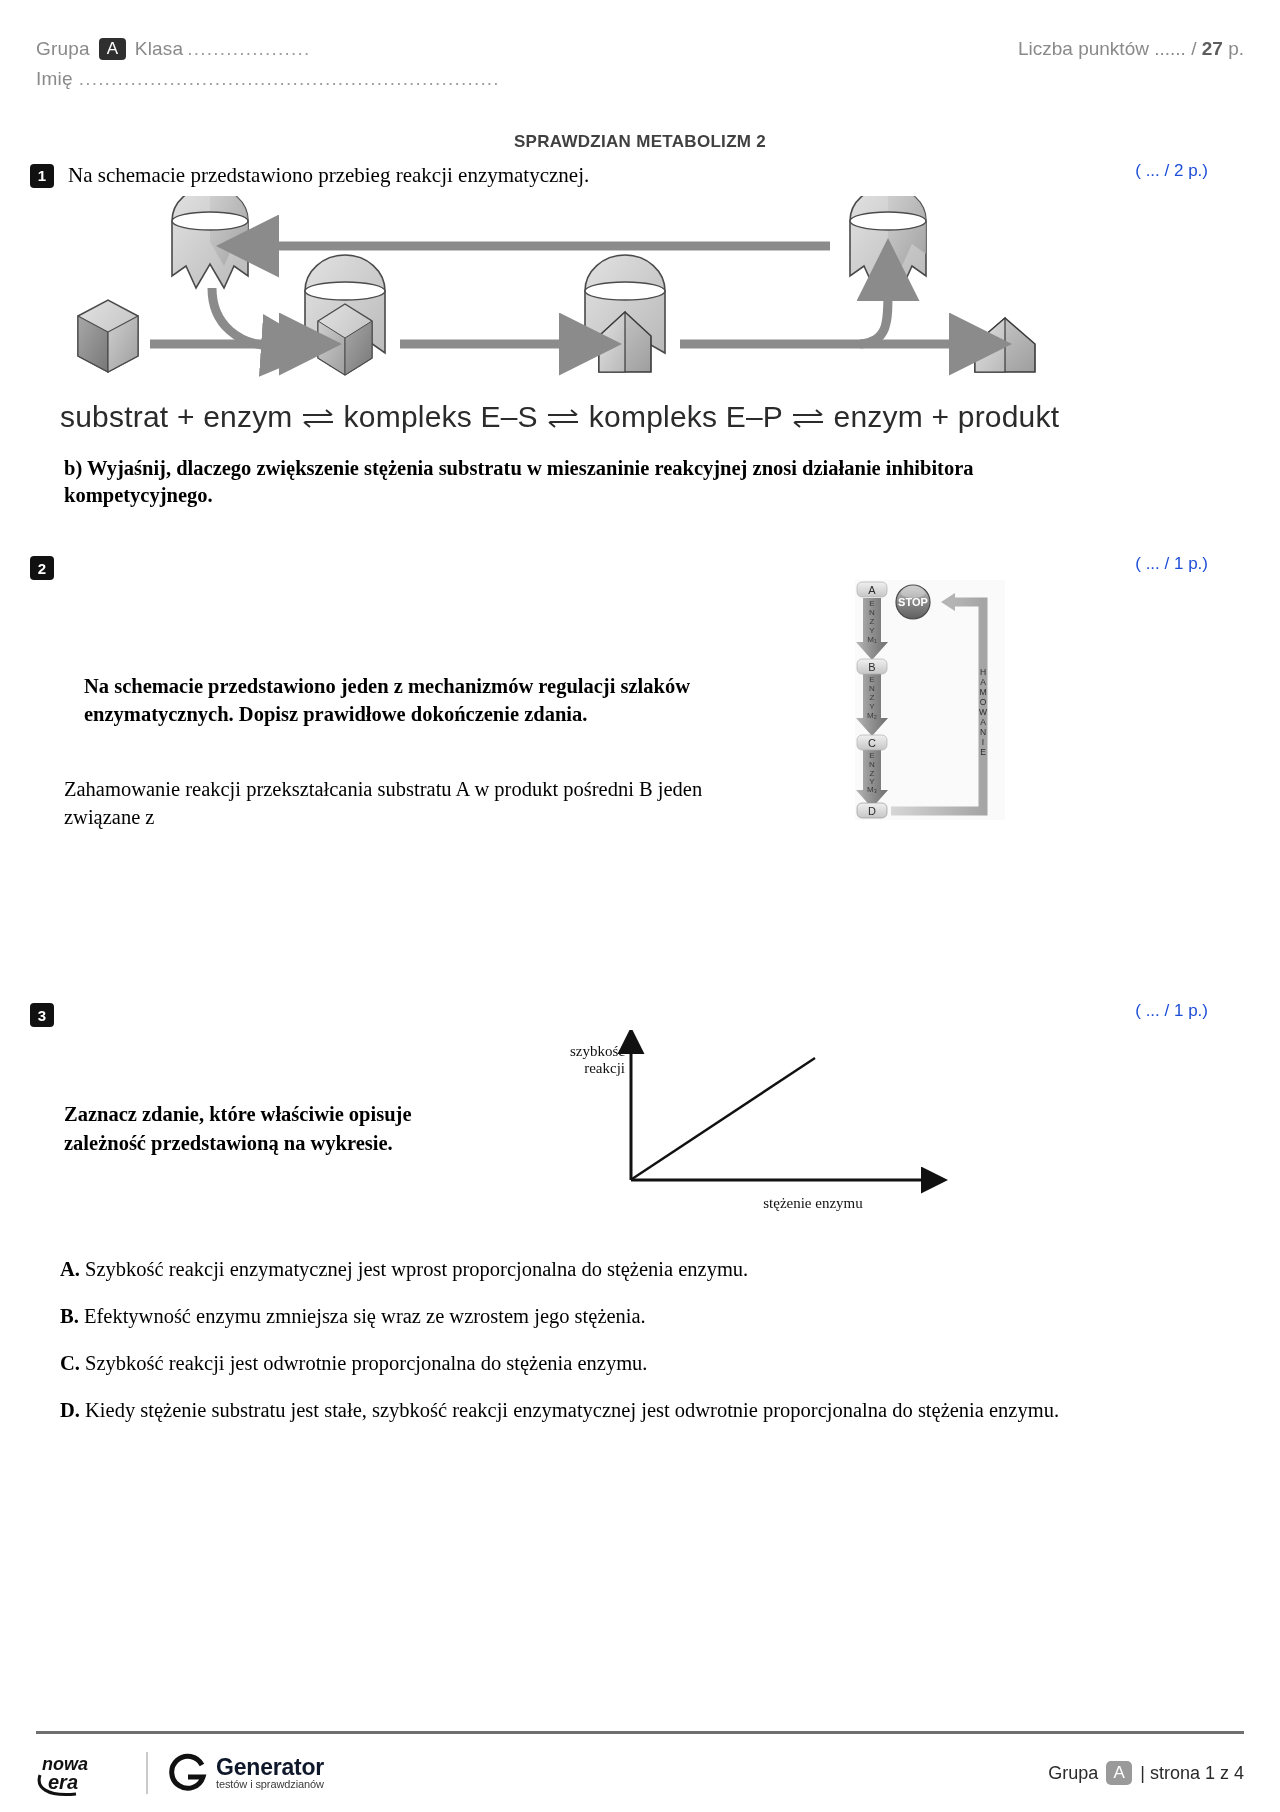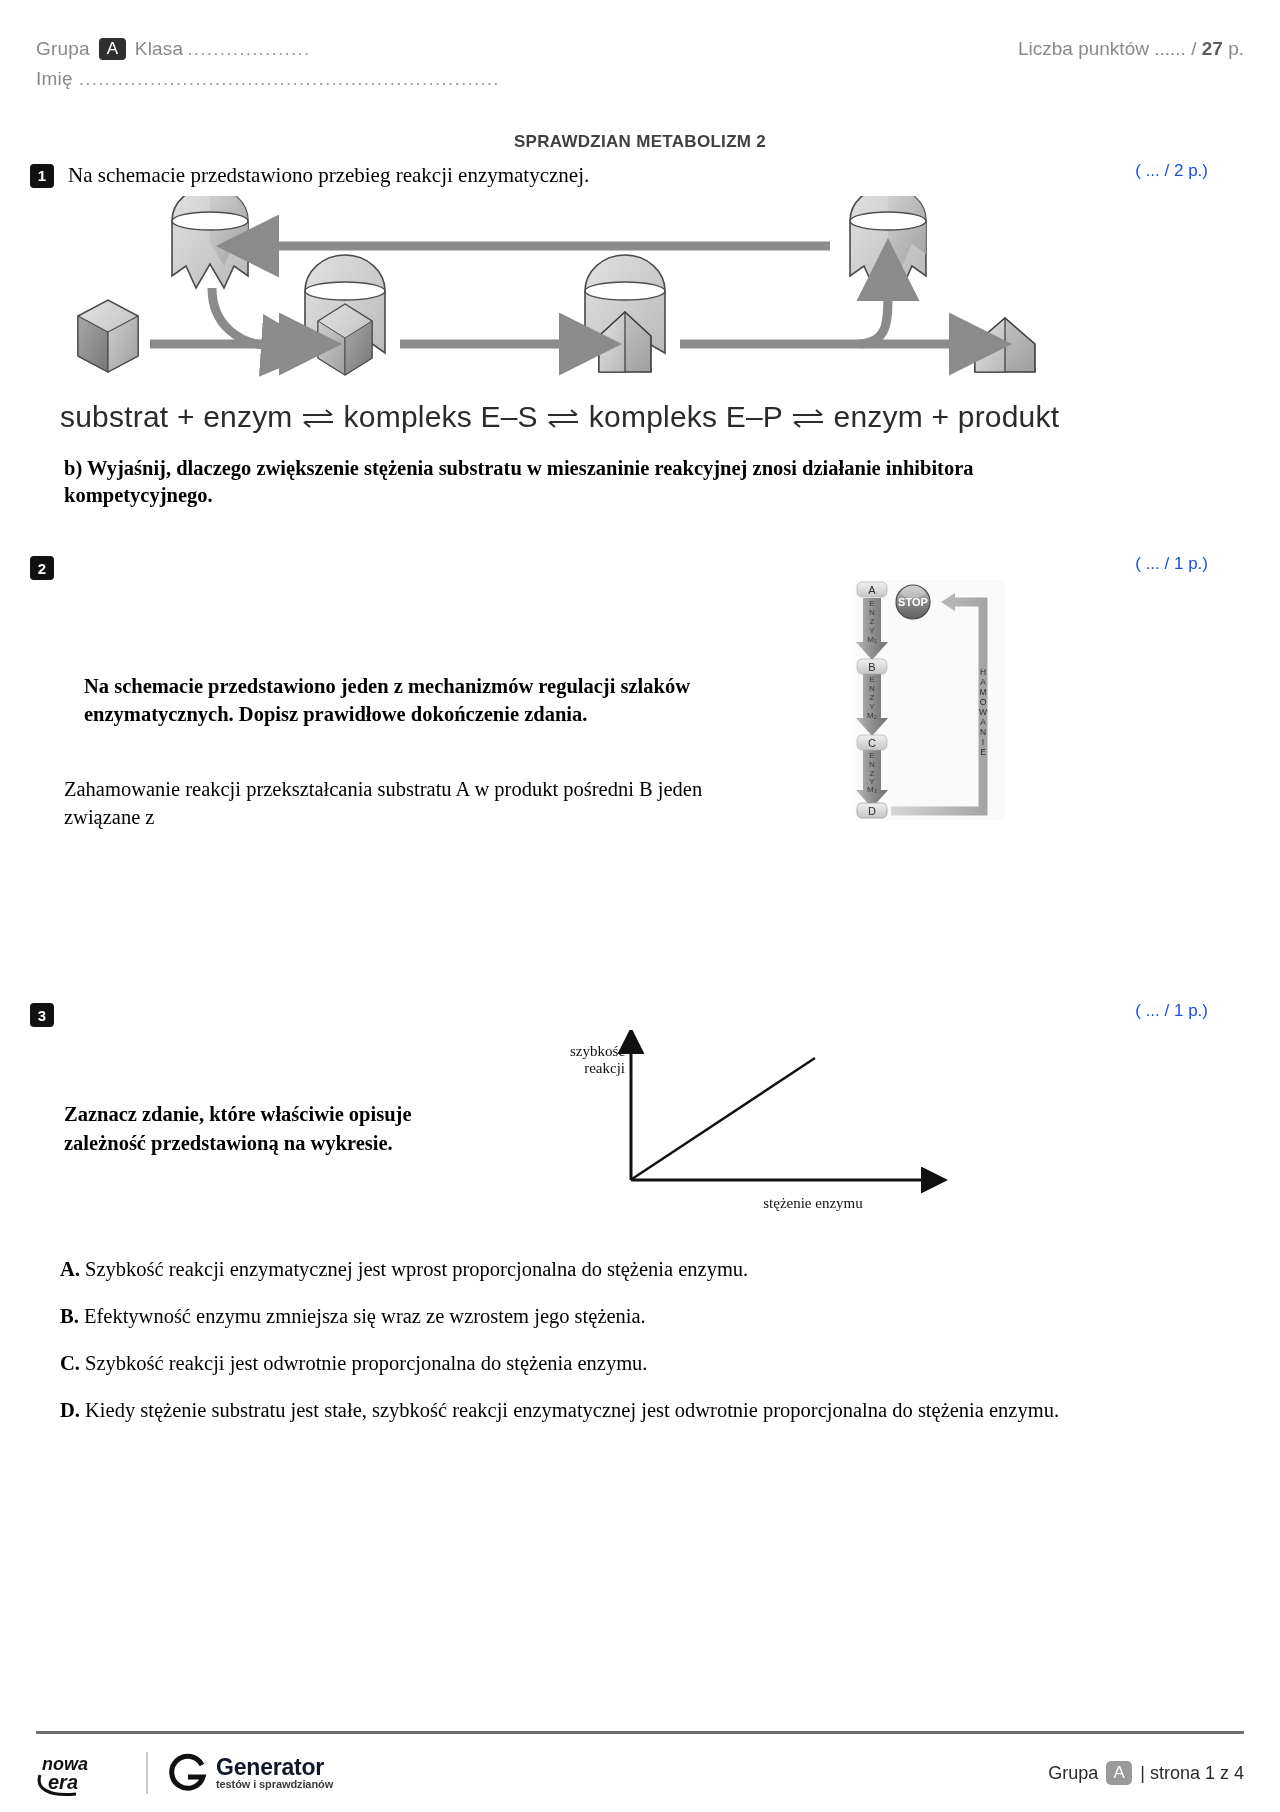--- a/index.html
+++ b/index.html
@@ -256,21 +256,21 @@
     margin: 0 18px;
   }
   .logo-gen { display: flex; align-items: center; }
   .gen-text { margin-left: 8px; line-height: 1.05; }
   .gen-title {
     font-size: 23px;
     font-weight: bold;
     color: #0f172a;
     letter-spacing: -.2px;
   }
-  .gen-sub { font-size: 11px; color: #3a3a3a; letter-spacing: -.1px; font-weight: bold; }
+  .gen-sub { font-size: 11px; color: #3a3a3a; letter-spacing: -.1px; }
   .footer-code {
     position: absolute;
     left: 0; right: 0;
     text-align: center;
     font-size: 17px;
     color: #2b2b2b;
     letter-spacing: .4px;
   }
   .footer-right {
     margin-left: auto;

